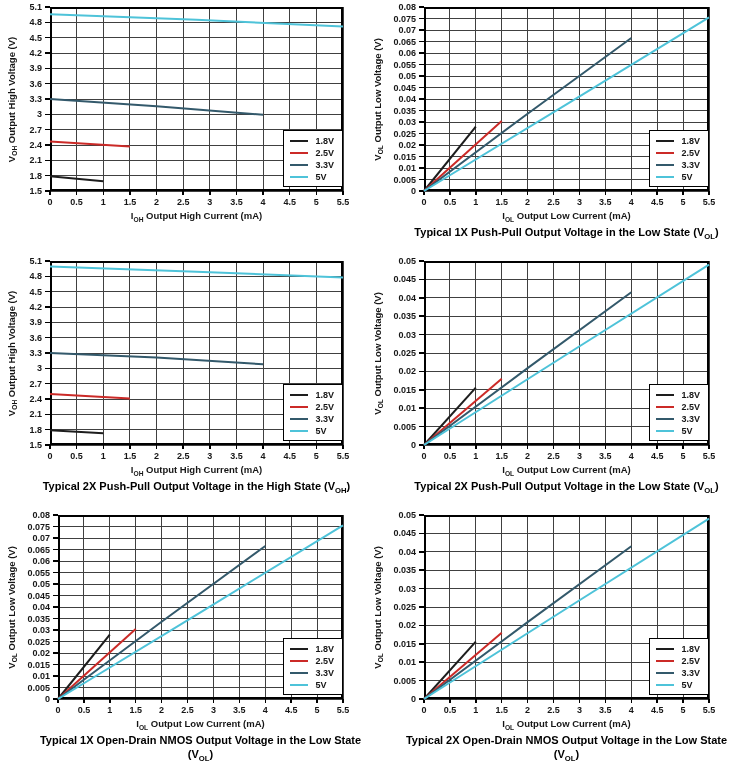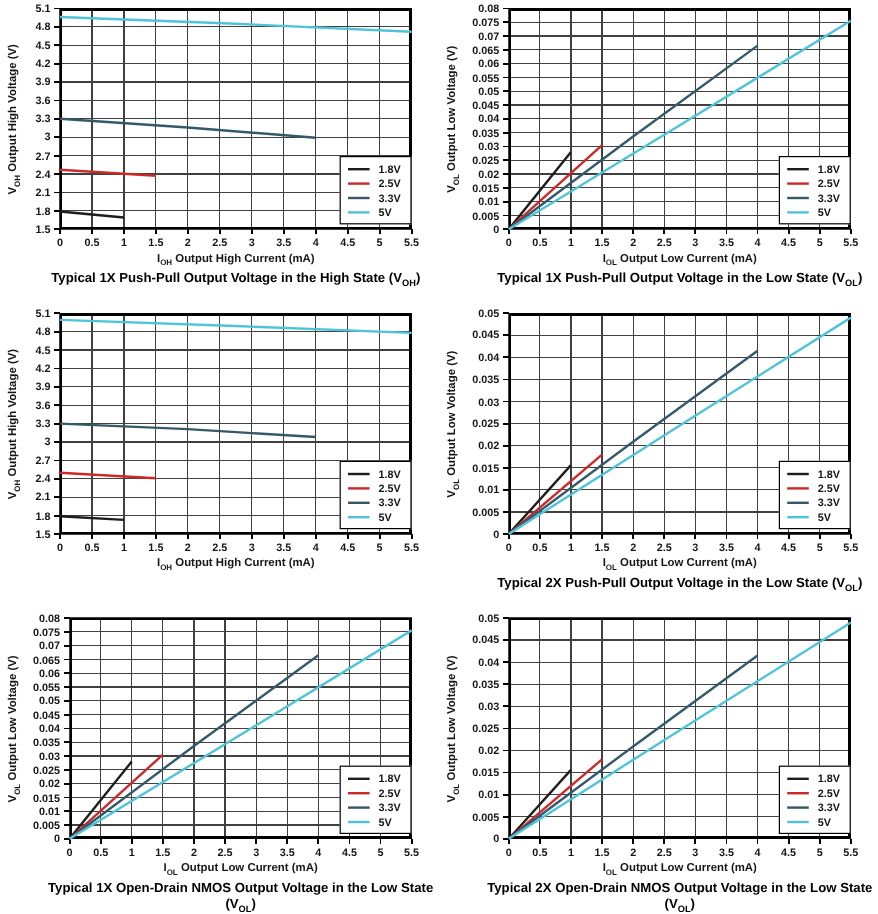--- a/index.html
+++ b/index.html
@@ -100,21 +100,20 @@
       <div class="xtick" style="left: 141.545px; width: 30px; top: 197px;">2</div>
       <div class="xtick" style="left: 168.182px; width: 30px; top: 197px;">2.5</div>
       <div class="xtick" style="left: 194.818px; width: 30px; top: 197px;">3</div>
       <div class="xtick" style="left: 221.455px; width: 30px; top: 197px;">3.5</div>
       <div class="xtick" style="left: 248.091px; width: 30px; top: 197px;">4</div>
       <div class="xtick" style="left: 274.727px; width: 30px; top: 197px;">4.5</div>
       <div class="xtick" style="left: 301.364px; width: 30px; top: 197px;">5</div>
       <div class="xtick" style="left: 328px; width: 30px; top: 197px;">5.5</div>
       <div class="axis-label y-axis-label" style="width: 184px; left: -80px; top: 93px;">V<sub>OH</sub> Output High Voltage (V)</div>
       <div class="axis-label" style="left: 50px; width: 293px; top: 210px;">I<sub>OH</sub> Output High Current (mA)</div>
-      <div class="chart-title" style="left: 25px; width: 343px; top: 225px;">Typical 1X Push-Pull Output Voltage in the High State (V<sub>OH</sub>)</div>
       <div class="legend" style="right: 23px; bottom: 67px;">
         <div class="legend-entry">
           <div class="legend-swatch" style="background: rgb(29, 29, 29);"></div>
           <div class="legend-label">1.8V</div>
         </div>
         <div class="legend-entry">
           <div class="legend-swatch" style="background: rgb(203, 42, 39);"></div>
           <div class="legend-label">2.5V</div>
         </div>
         <div class="legend-entry">
@@ -322,20 +321,21 @@
       <div class="xtick" style="left: 141.545px; width: 30px; top: 197px;">2</div>
       <div class="xtick" style="left: 168.182px; width: 30px; top: 197px;">2.5</div>
       <div class="xtick" style="left: 194.818px; width: 30px; top: 197px;">3</div>
       <div class="xtick" style="left: 221.455px; width: 30px; top: 197px;">3.5</div>
       <div class="xtick" style="left: 248.091px; width: 30px; top: 197px;">4</div>
       <div class="xtick" style="left: 274.727px; width: 30px; top: 197px;">4.5</div>
       <div class="xtick" style="left: 301.364px; width: 30px; top: 197px;">5</div>
       <div class="xtick" style="left: 328px; width: 30px; top: 197px;">5.5</div>
       <div class="axis-label y-axis-label" style="width: 184px; left: -80px; top: 93px;">V<sub>OH</sub> Output High Voltage (V)</div>
       <div class="axis-label" style="left: 50px; width: 293px; top: 210px;">I<sub>OH</sub> Output High Current (mA)</div>
+      <div class="chart-title" style="left: 25px; width: 343px; top: 225px;">Typical 2X Push-Pull Output Voltage in the High State (V<sub>OH</sub>)</div>
       <div class="legend" style="right: 23px; bottom: 67px;">
         <div class="legend-entry">
           <div class="legend-swatch" style="background: rgb(29, 29, 29);"></div>
           <div class="legend-label">1.8V</div>
         </div>
         <div class="legend-entry">
           <div class="legend-swatch" style="background: rgb(203, 42, 39);"></div>
           <div class="legend-label">2.5V</div>
         </div>
         <div class="legend-entry">

